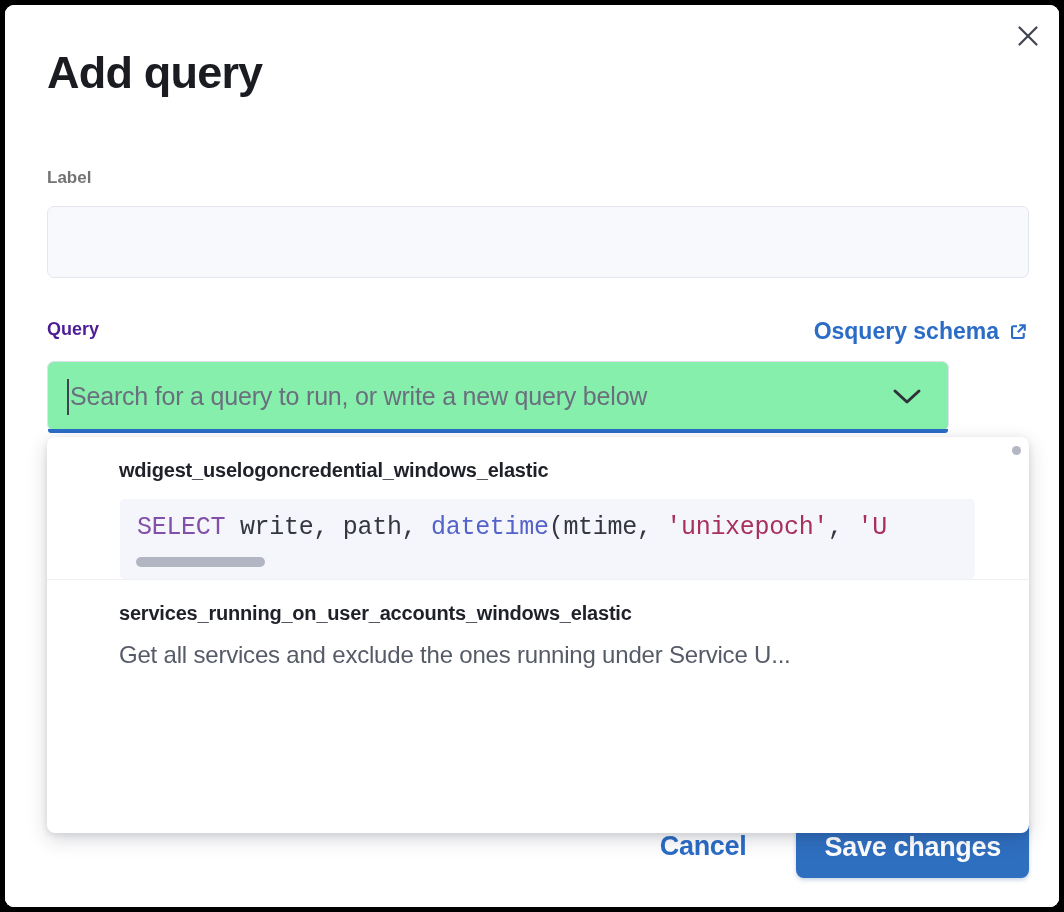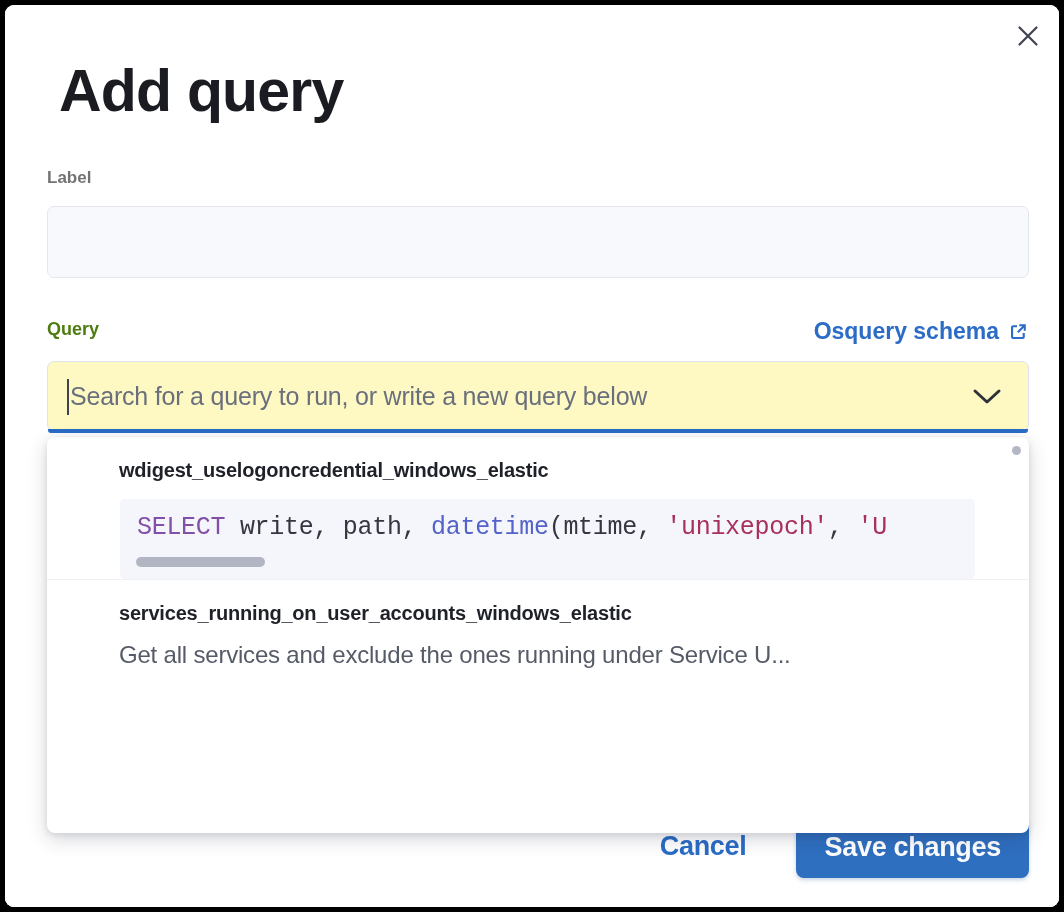--- a/index.html
+++ b/index.html
@@ -51,26 +51,26 @@
     border: none;
     cursor: pointer;
     padding: 0;
   }
   .close-btn svg { display: block; }
 
   .modal-title {
     position: absolute;
     left: 42px;
     top: 44px;
-    font-size: 59px;
+    font-size: 45px;
     line-height: 1.05;
     font-weight: 700;
     color: #1a1c21;
     letter-spacing: -0.8px;
-    margin: 12px;
+    margin: 0;
   }
 
   
   .field-label {
     position: absolute;
     font-size: 17px;
     font-weight: 700;
     color: #737373;
     letter-spacing: 0px;
   }
@@ -93,21 +93,21 @@
     outline: none;
   }
 
   
   .query-label-link {
     position: absolute;
     left: 42px;
     top: 314px;
     font-size: 18px;
     font-weight: 700;
-    color: #4d7c0f;
+    color: #4c1d95;
     text-decoration: none;
     cursor: pointer;
   }
   .schema-link {
     position: absolute;
     right: 30px;
     top: 313px;
     display: flex;
     align-items: center;
     gap: 9px;
@@ -117,24 +117,24 @@
     text-decoration: none;
     cursor: pointer;
   }
   .schema-link svg { display: block; }
 
   
   .combobox {
     position: absolute;
     left: 42px;
     top: 356px;
-    width: 982px;
+    width: 902px;
     height: 70px;
     box-sizing: border-box;
-    background: #fef9c3;
+    background: #86efac;
     border: 1px solid #dfe2ef;
     border-radius: 7px;
     display: flex;
     align-items: center;
     box-shadow: 0 1px 2px rgba(16,24,40,0.04);
   }
   .combobox::after {
     content: "";
     position: absolute;
     left: 0;

